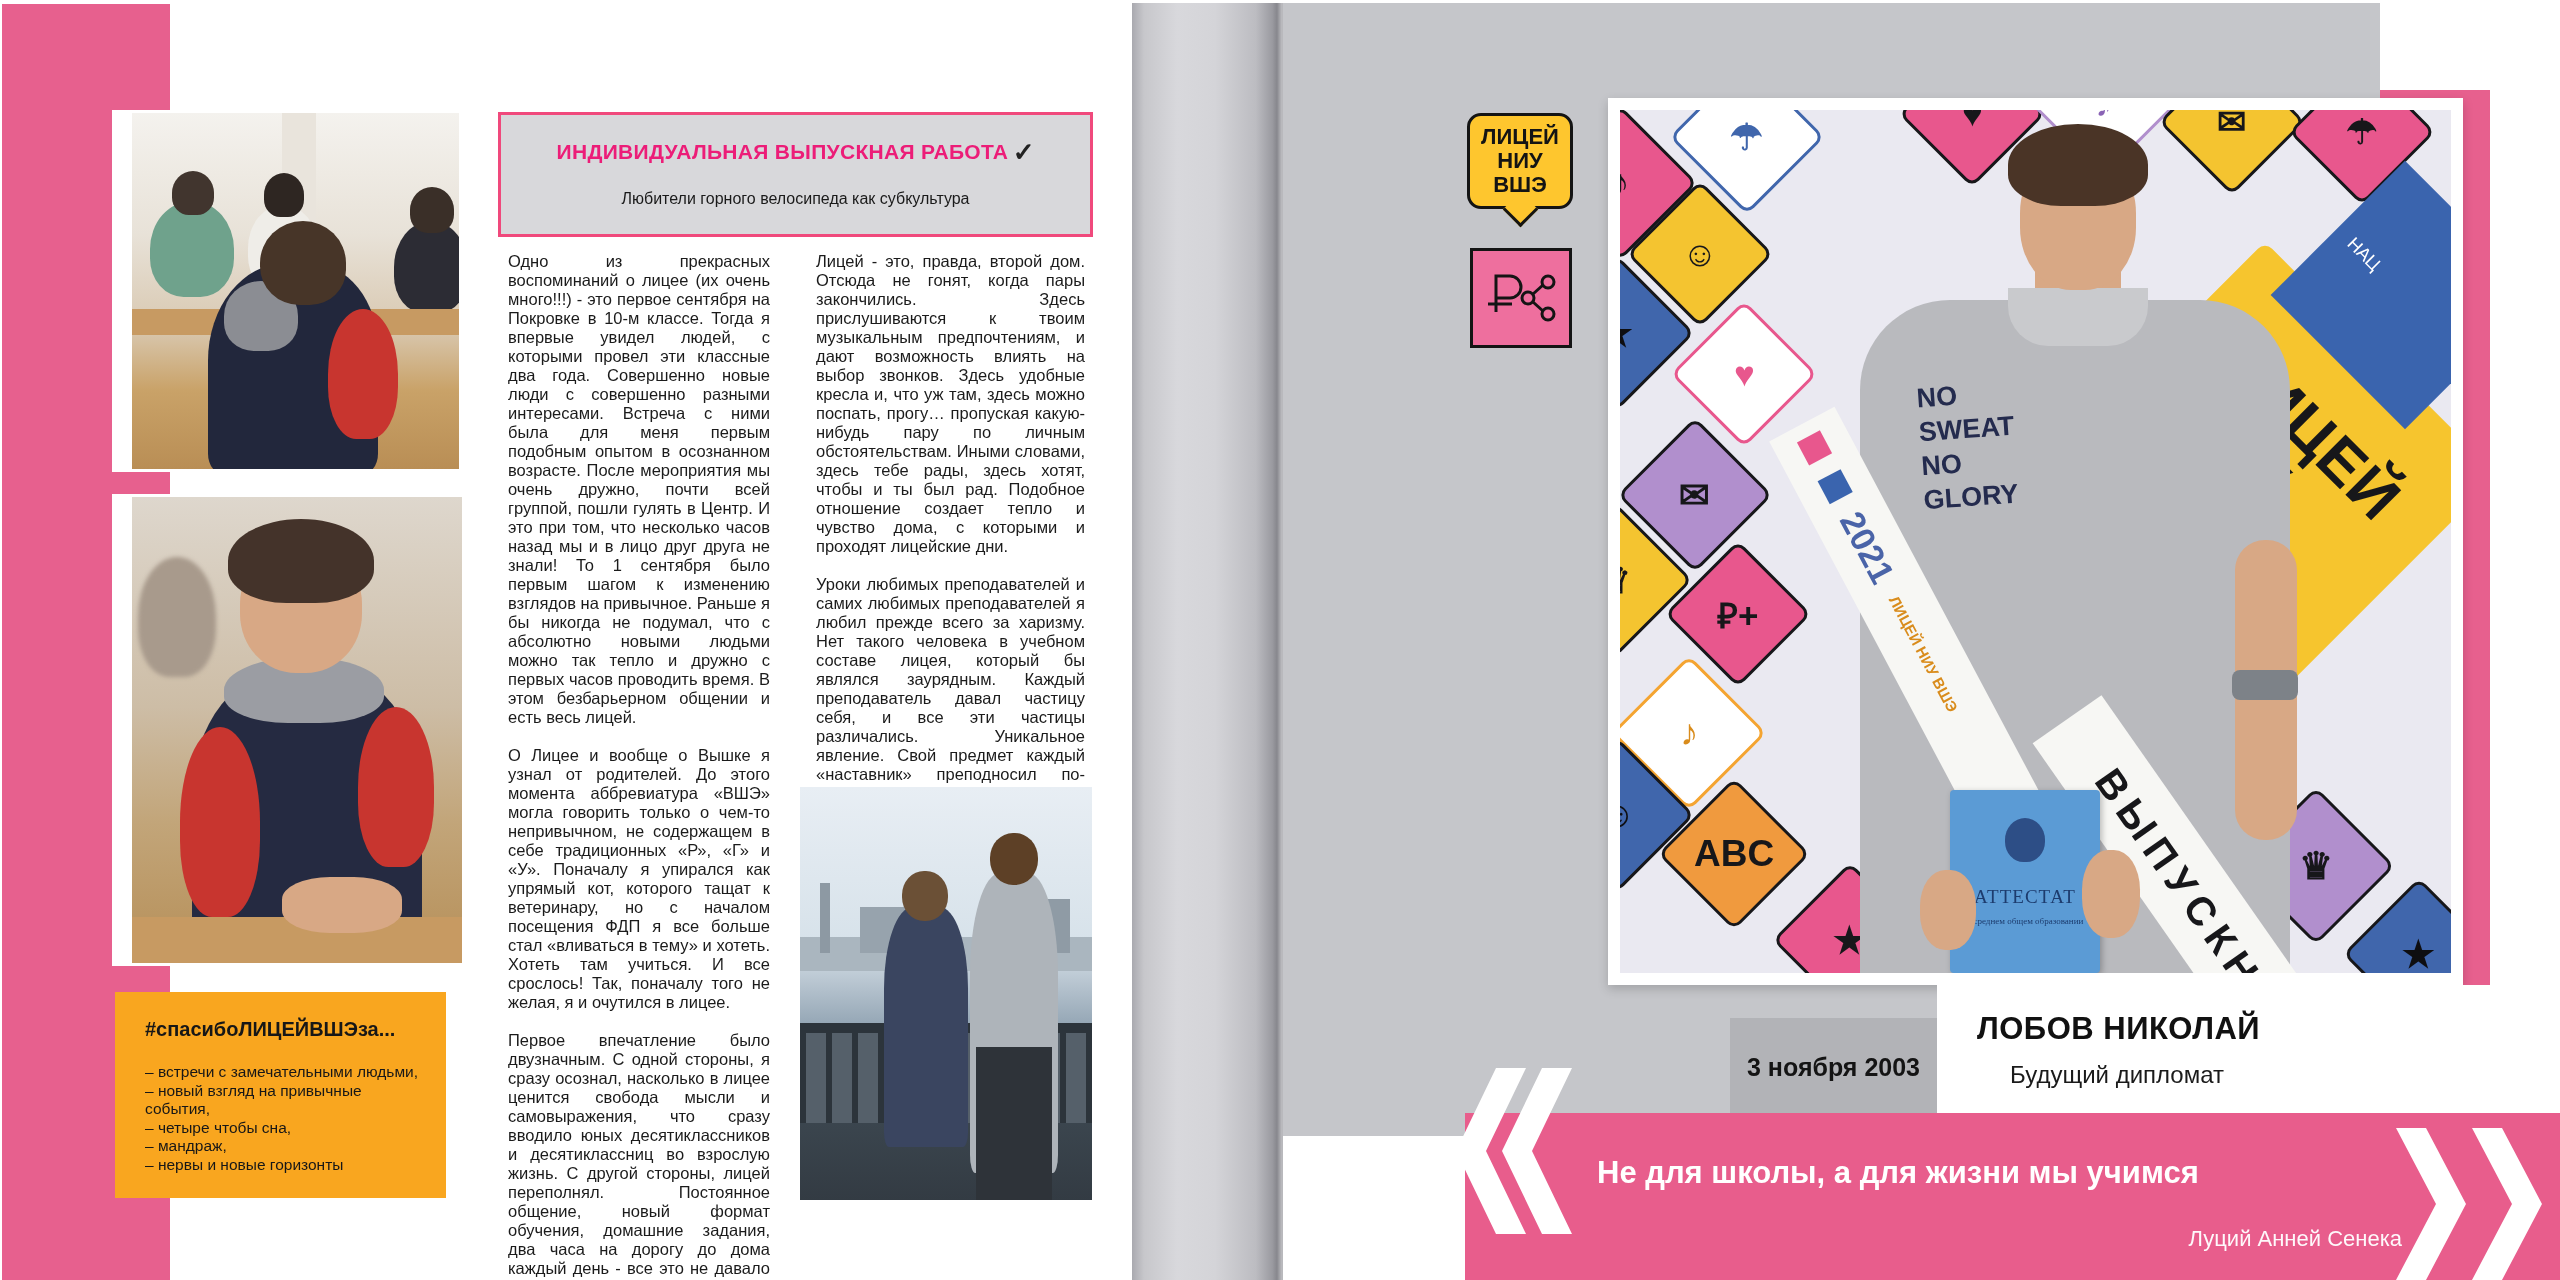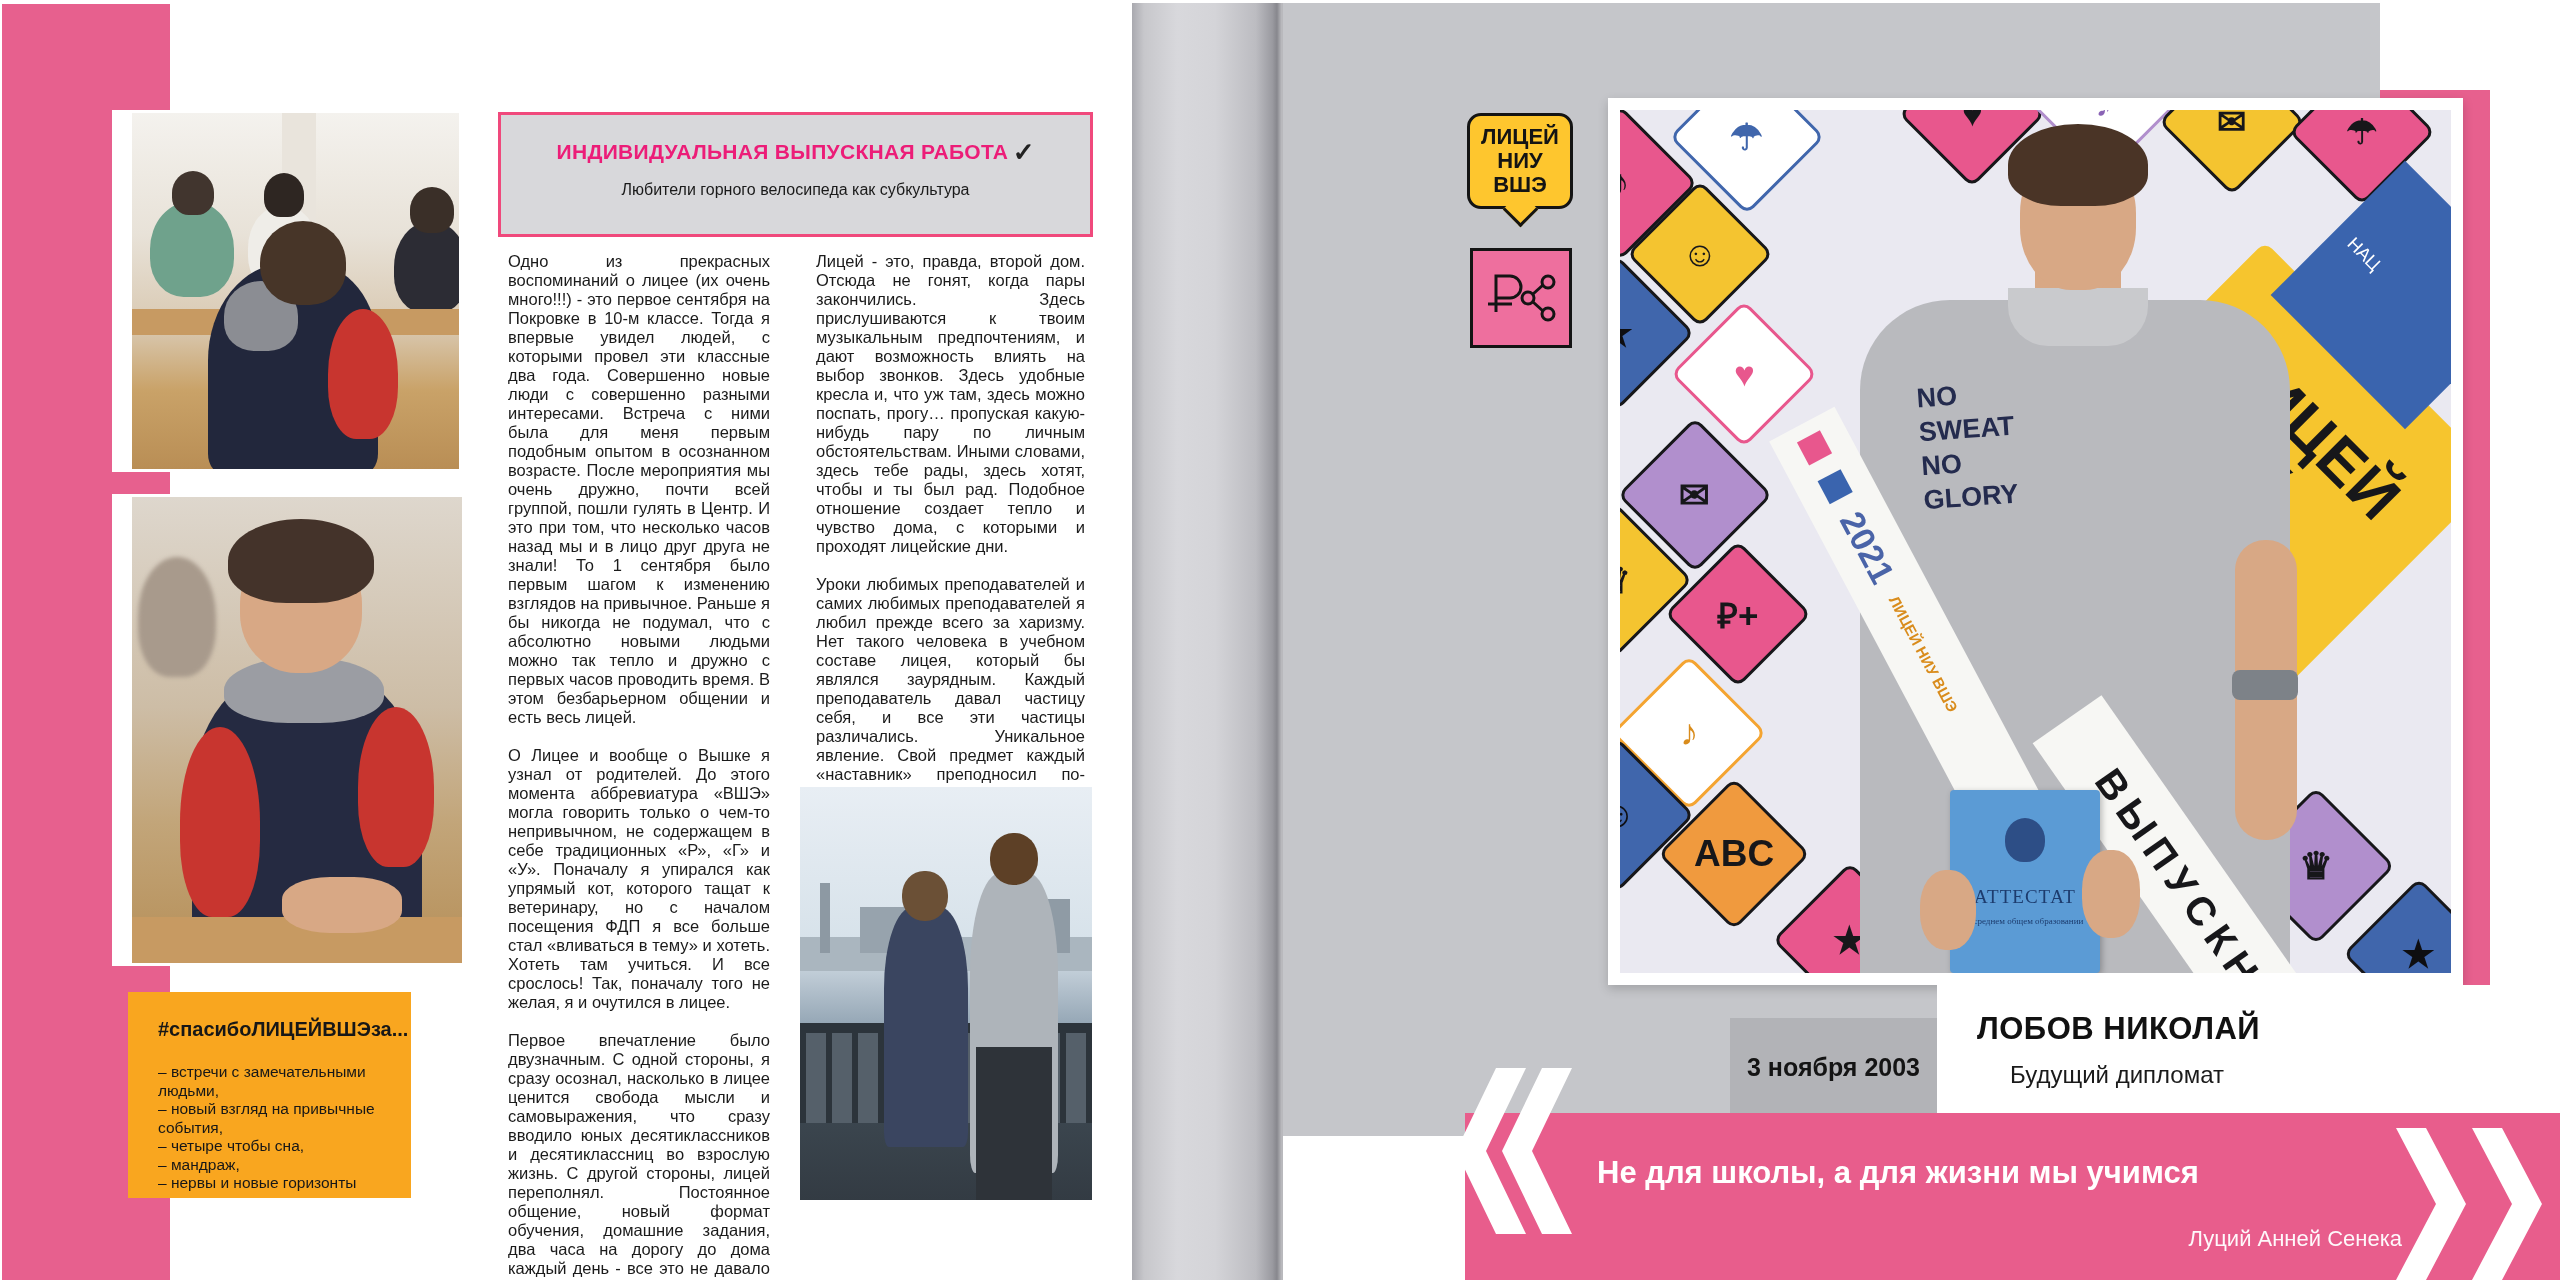--- a/index.html
+++ b/index.html
@@ -6,21 +6,21 @@
   #canvas{position:relative;width:2560px;height:1280px;background:#ffffff;overflow:hidden;
           font-family:"Liberation Sans",sans-serif;}
   .abs{position:absolute;}
   .ph{overflow:hidden;}
   
   .pink-strip{background:#e7608e;}
   .photo-card{background:#ffffff;}
   .title-box{background:#d8d8db;border:3px solid #f0497c;box-sizing:border-box;text-align:center;}
   .title-line{color:#ec1d78;font-weight:bold;font-size:21px;letter-spacing:.3px;}
   .title-check{color:#222;font-size:26px;font-weight:bold;vertical-align:-2px;}
-  .subtitle-line{color:#1a1a1a;font-size:16px;margin-top:13px;}
+  .subtitle-line{color:#1a1a1a;font-size:16px;margin-top:22px;}
   .bodycol{font-size:16.5px;line-height:19px;color:#1b1b1b;text-align:justify;}
   .bodycol p{margin:0 0 19px 16px;}
   .thanks{background:#f9a61f;box-sizing:border-box;padding:26px 20px 0 30px;color:#171717;}
   .thanks-title{font-weight:bold;font-size:20px;margin-bottom:22px;}
   .thanks-item{font-size:15.5px;line-height:18.5px;}
   
   .gutter{background:linear-gradient(90deg,#a9a9af 0%,#c7c7cb 8%,#d8d8dc 30%,#d4d4d8 55%,
           #bcbcc1 82%,#9a9aa0 93%,#87878d 96%,#b9b9bd 99%);}
   
   .rpage{background:#c5c6ca;}
@@ -85,21 +85,21 @@
         <div class="blob" style="left:48px;top:230px;width:80px;height:190px;background:#c8352f;"></div>
         <div class="blob" style="left:226px;top:210px;width:76px;height:160px;background:#c8352f;"></div>
         <div class="blob" style="left:92px;top:160px;width:160px;height:66px;background:#9b9da3;"></div>
         <div class="blob" style="left:108px;top:48px;width:122px;height:128px;background:#d8a885;border-radius:46%;"></div>
         <div class="blob" style="left:96px;top:22px;width:146px;height:84px;background:#44332a;border-radius:50% 50% 40% 40%;"></div>
         <div class="abs" style="left:0;top:420px;width:100%;height:52px;background:#c79a62;"></div>
         <div class="blob" style="left:150px;top:380px;width:120px;height:56px;background:#d8a885;border-radius:40%;"></div>
       </div>
     </div>
 
-    <div class="abs thanks" style="left:128px;top:992px;width:283px;height:206px;">
+    <div class="abs thanks" style="left:115px;top:992px;width:331px;height:206px;">
       <div class="thanks-title">#спасибоЛИЦЕЙВШЭза...</div>
       <div class="thanks-item">– встречи с замечательными людьми,</div>
       <div class="thanks-item">– новый взгляд на привычные события,</div>
       <div class="thanks-item">– четыре чтобы сна,</div>
       <div class="thanks-item">– мандраж,</div>
       <div class="thanks-item">– нервы и новые горизонты</div>
     </div>
 
     <div class="abs title-box" style="left:498px;top:112px;width:595px;height:125px;padding-top:22px;">
       <span class="title-line">ИНДИВИДУАЛЬНАЯ ВЫПУСКНАЯ РАБОТА</span>

